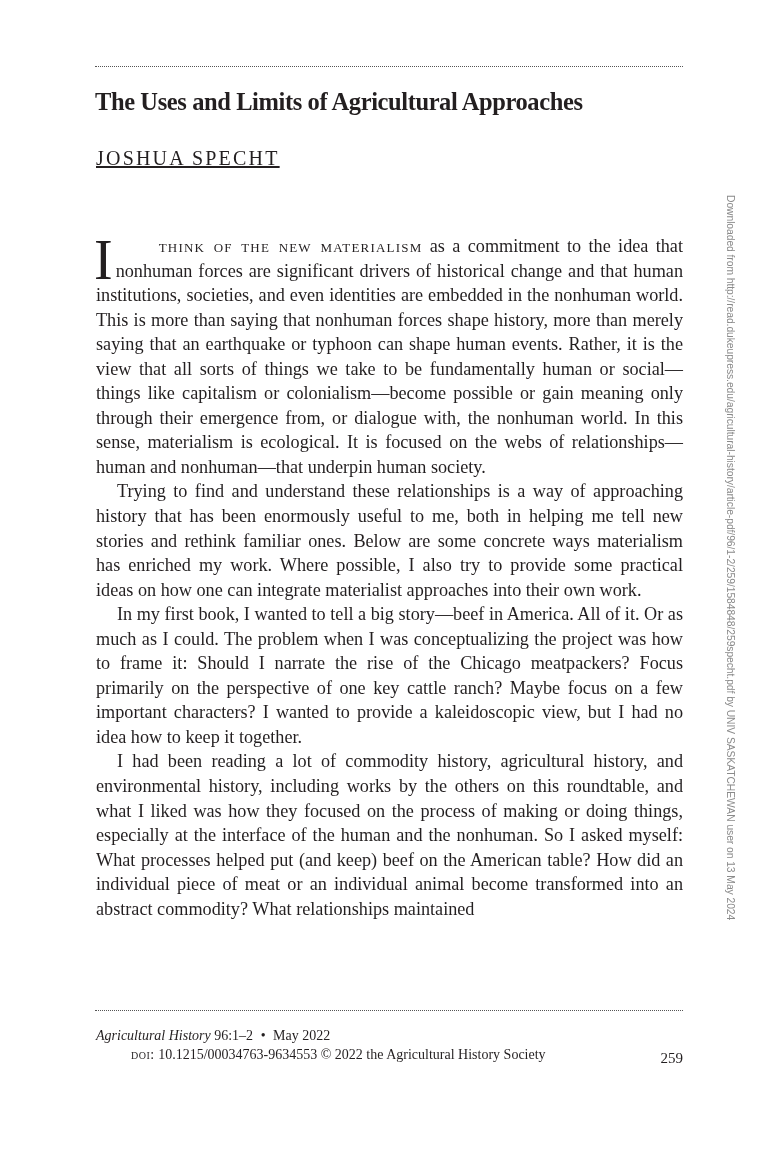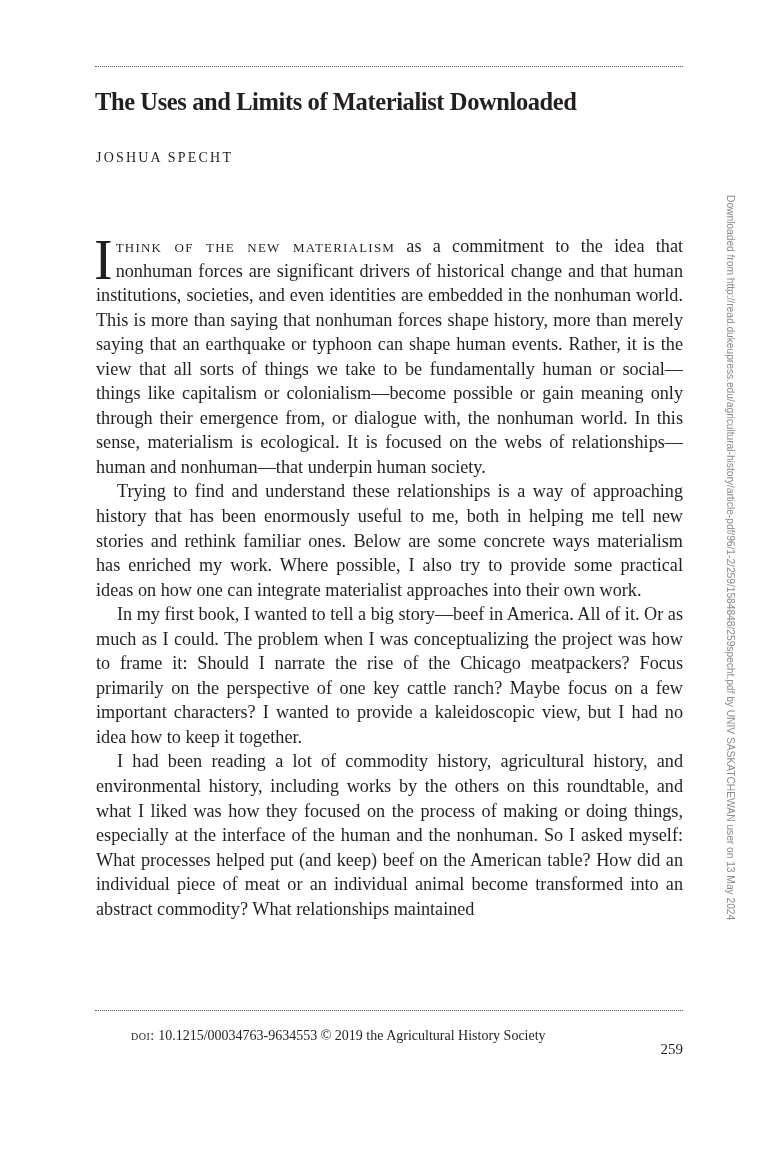--- a/index.html
+++ b/index.html
@@ -29,25 +29,26 @@
       font-weight: bold;
       letter-spacing: -0.4px;
       margin: 0;
       line-height: 32px;
       white-space: nowrap;
     }
     .author {
       position: absolute;
       left: 96px;
       top: 147px;
-      font-size: 14px;
+      font-size: 20px;
       letter-spacing: 2.2px;
       text-transform: uppercase;
       line-height: 22px;
       white-space: nowrap;
+      text-decoration: underline;
     }
     .body {
       position: absolute;
       left: 96px;
       top: 234px;
       width: 587px;
       font-size: 18.2px;
       line-height: 24.55px;
       text-align: justify;
     }
@@ -63,20 +64,21 @@
       font-size: 56px;
       line-height: 44px;
       height: 44px;
       margin: 4px 3px 0 -2px;
       padding: 0;
     }
     .smallcaps {
       font-variant: small-caps;
       letter-spacing: 1.2px;
       text-transform: lowercase;
+      margin-left: 43px;
     }
     .sidebar {
       position: absolute;
       left: 722px;
       top: 195px;
       width: 14px;
       height: 765px;
       writing-mode: vertical-rl;
       font-family: "Liberation Sans", "DejaVu Sans", sans-serif;
       font-size: 10.3px;
@@ -91,45 +93,51 @@
       width: 587px;
       font-size: 14px;
       line-height: 19px;
     }
     .footer .line { white-space: nowrap; position: relative; }
     .footer .journal { font-style: italic; }
     .footer .doi-label { font-variant: small-caps; text-transform: lowercase; letter-spacing: 0.5px; margin-left: 35px; }
     .footer .page {
       position: absolute;
       right: 0;
-      top: 14px;
+      top: 4px;
       font-size: 15px;
     }
     .sep { margin: 0 4px; }
   </style>
 </head>
 <body>
 
 <div class="rule top"></div>
 
-<h1 class="title">The Uses and Limits of Materialist Downloaded</h1>
+<h1 class="title">The Uses and Limits of Agricultural Approaches</h1>
 
 <div class="author">Joshua Specht</div>
 
 <div class="body">
   <p class="first"><span class="dropcap">I</span><span class="smallcaps">think of the new materialism</span><span> as a commitment to the idea that nonhuman forces are significant drivers of historical change and that human institutions, societies, and even identities are embedded in the nonhuman world. This is more than saying that nonhuman forces shape history, more than merely saying that an earthquake or typhoon can shape human events. Rather, it is the view that all sorts of things we take to be fundamentally human or social—things like capitalism or colonialism—become possible or gain meaning only through their emergence from, or dialogue with, the nonhuman world. In this sense, materialism is ecological. It is focused on the webs of relationships—human and nonhuman—that underpin human society.</span></p>
   <p>Trying to find and understand these relationships is a way of approaching history that has been enormously useful to me, both in helping me tell new stories and rethink familiar ones. Below are some concrete ways materialism has enriched my work. Where possible, I also try to provide some practical ideas on how one can integrate materialist approaches into their own work.</p>
   <p>In my first book, I wanted to tell a big story—beef in America. All of it. Or as much as I could. The problem when I was conceptualizing the project was how to frame it: Should I narrate the rise of the Chicago meatpackers? Focus primarily on the perspective of one key cattle ranch? Maybe focus on a few important characters? I wanted to provide a kaleidoscopic view, but I had no idea how to keep it together.</p>
   <p>I had been reading a lot of commodity history, agricultural history, and environmental history, including works by the others on this roundtable, and what I liked was how they focused on the process of making or doing things, especially at the interface of the human and the nonhuman. So I asked myself: What processes helped put (and keep) beef on the American table? How did an individual piece of meat or an individual animal become transformed into an abstract commodity? What relationships maintained</p>
 </div>
 
 <div class="sidebar">Downloaded from http://read.dukeupress.edu/agricultural-history/article-pdf/96/1-2/259/1584848/259specht.pdf by UNIV SASKATCHEWAN user on 13 May 2024</div>
 
 <div class="rule bottom"></div>
 
 <div class="footer">
   <div class="line">
+    <span class="journal">Agricultural History</span>
+    <span>96:1–2</span>
+    <span class="sep">•</span>
+    <span>May 2022</span>
+  </div>
+  <div class="line">
     <span class="doi-label">doi:</span>
     <span>10.1215/00034763-9634553</span>
-    <span>© 2019 the Agricultural History Society</span>
+    <span>© 2022 the Agricultural History Society</span>
     <span class="page">259</span>
   </div>
 </div>
 
 </body></html>

